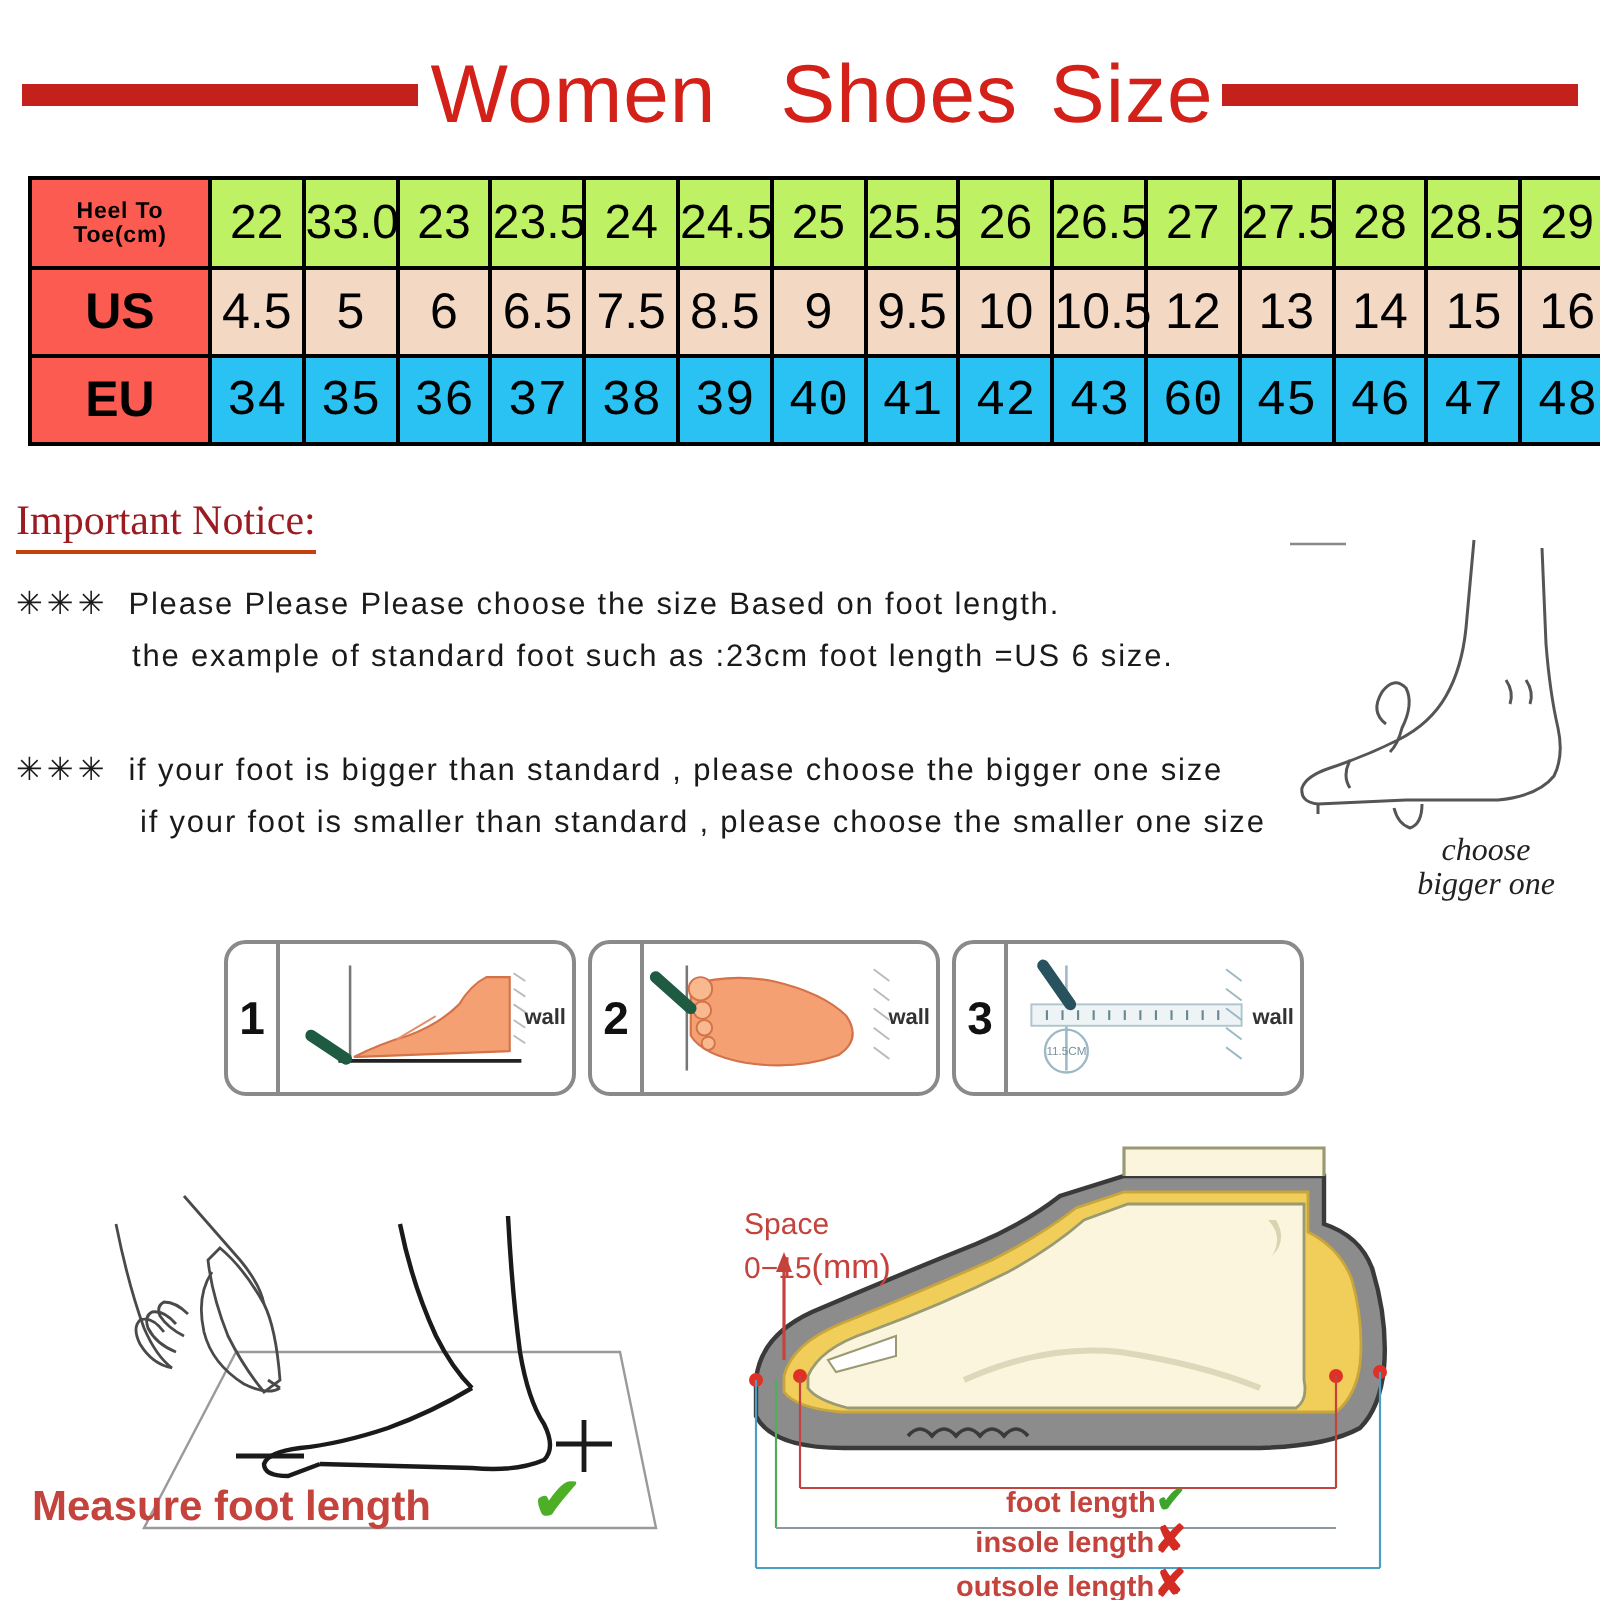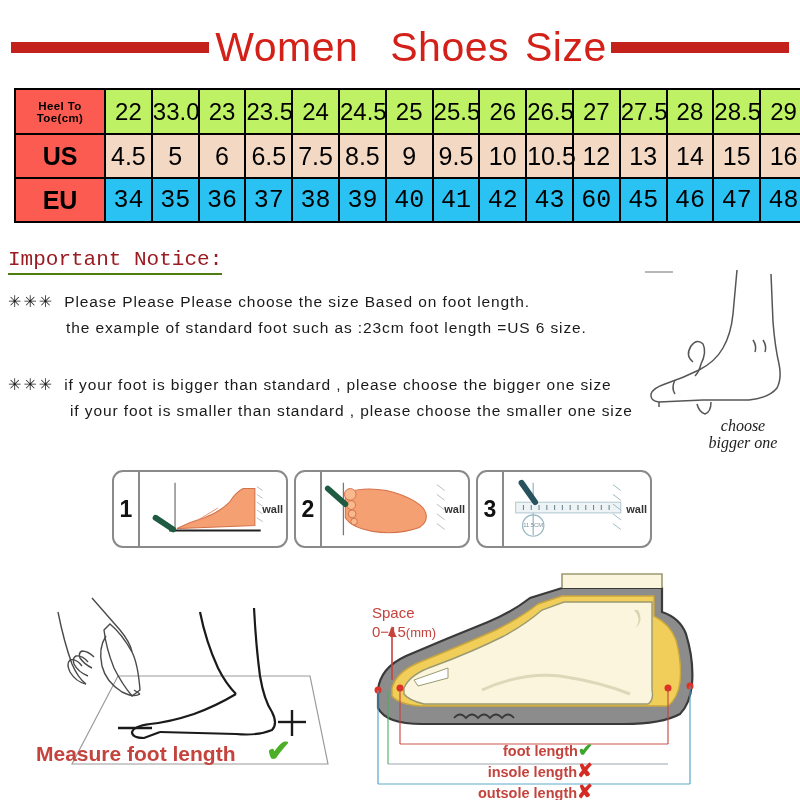--- a/index.html
+++ b/index.html
@@ -56,23 +56,23 @@
   .hdr-cm { font-size: 11.5px; letter-spacing: 0.4px; }
   .hdr-big { font-size: 25px; }
   .row-cm td.val { background: #bef264; height: 45px; font-size: 24px; }
   .row-us td.val { background: #F3D8C4; height: 44px; font-size: 25px; }
   .row-eu td.val { background: #29C2F2; height: 44px; font-size: 25px; font-family: Liberation Mono, monospace; }
 
   
   .notice-head {
     position: absolute; top: 248px; left: 8px;
     font-size: 21px; color: #9B1B22; font-weight: 400;
-    border-bottom: 2px solid #4d7c0f;
+    border-bottom: 2px solid #c2410c;
     padding-bottom: 2px;
-    font-family: Liberation Mono, monospace;
+    font-family: Liberation Serif, serif;
   }
   .notice-block { position: absolute; left: 8px; font-size: 15.5px; color: #1a1a1a; }
   .nb1 { top: 292px; }
   .nb2 { top: 375px; }
   .notice-line { white-space: nowrap; letter-spacing: 0.9px; margin-bottom: 8px; }
   .stars { letter-spacing: 2px; font-size: 16px; margin-right: 10px; }
   .indent { padding-left: 58px; }
   .indent2 { padding-left: 62px; }
 
   
@@ -98,36 +98,36 @@
   }
   .step-art { flex: 1; position: relative; }
   .wall-label {
     position: absolute; right: 3px; top: 50%; transform: translateY(-50%);
     font-size: 11px; font-weight: 700; color: #333;
   }
 
   
   .measure-area { position: absolute; top: 572px; left: 10px; width: 350px; height: 218px; }
   .measure-label {
-    position: absolute; top: 742px; left: 36px;
+    position: absolute; top: 742px; left: 16px;
     font-size: 21px; font-weight: 700; color: #C4433C;
     font-family: "Liberation Sans", sans-serif; white-space: nowrap;
   }
   .tick-green {
     position: absolute; top: 736px; left: 266px;
     font-size: 30px; color: #4CAF26; font-weight: 700; line-height: 1;
   }
 
   
   .shoe-area { position: absolute; top: 572px; left: 362px; width: 436px; height: 226px; }
   .space-label {
     position: absolute; top: 604px; left: 372px;
     font-size: 15px; color: #C4433C; line-height: 1.25; white-space: nowrap;
   }
-  .space-label .mm { font-size: 13px; }
+  .space-label .mm { font-size: 17px; }
   .len-labels {
     position: absolute; top: 740px; left: 478px;
     font-size: 14.5px; font-weight: 700; color: #C4433C;
     line-height: 1.12; text-align: right; white-space: nowrap;
   }
   .len-labels div { position: relative; }
   .mark-ok { color: #3DA52B; font-size: 18px; font-weight: 700; }
   .mark-no { color: #D42B22; font-size: 19px; font-weight: 700; }
 </style>
 </head>

